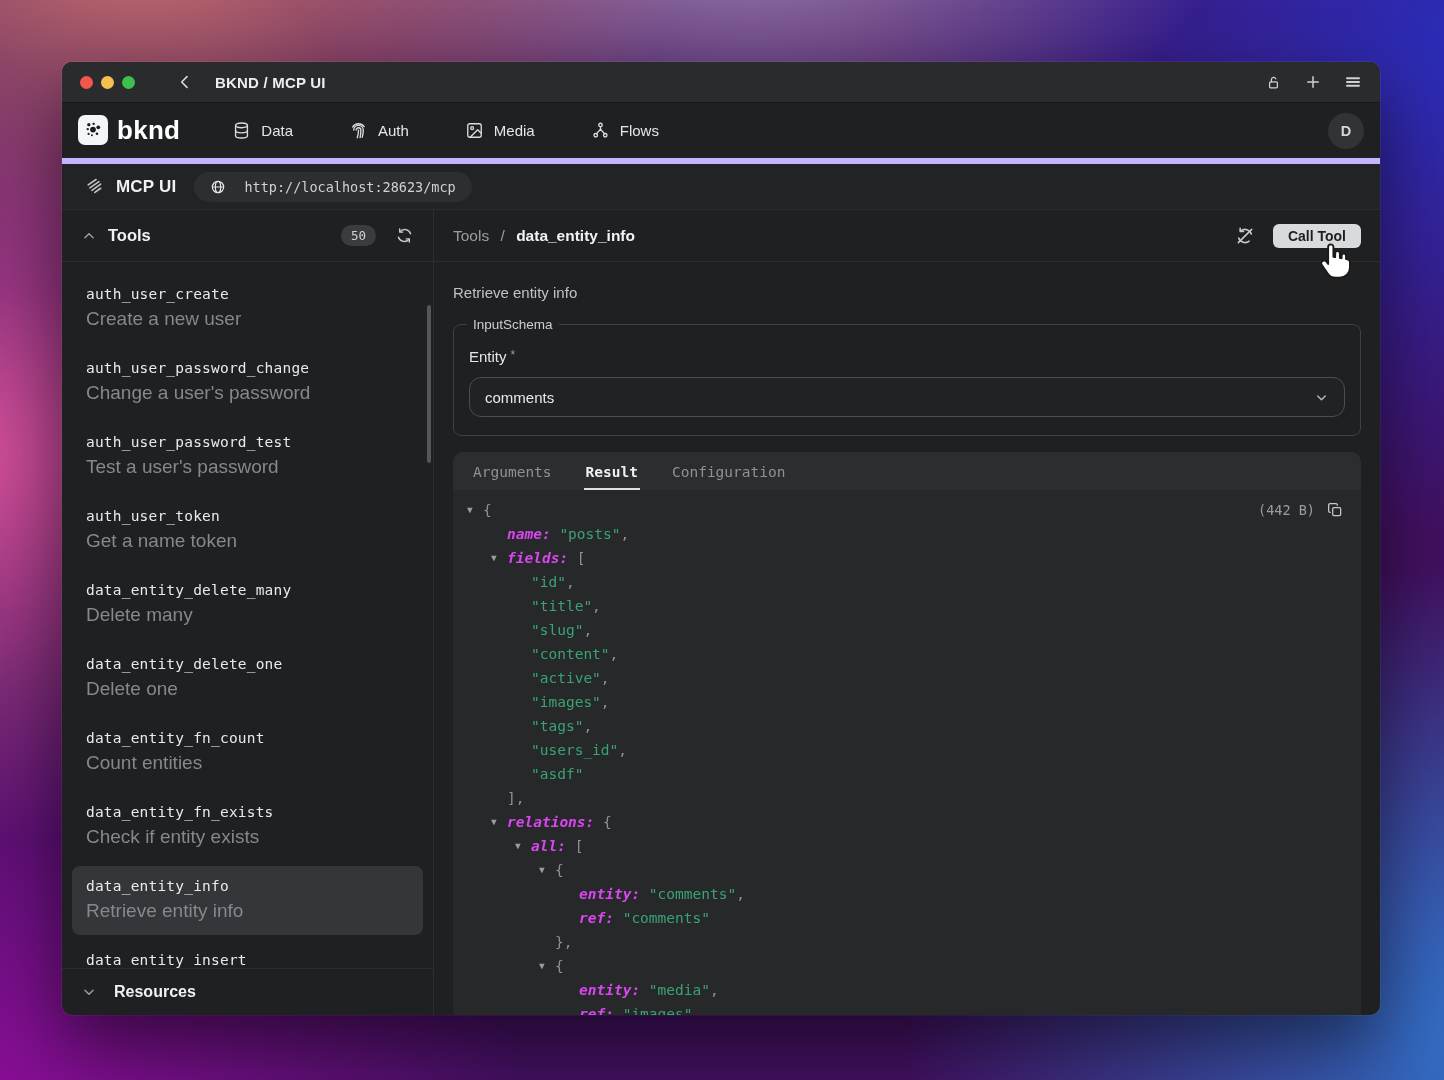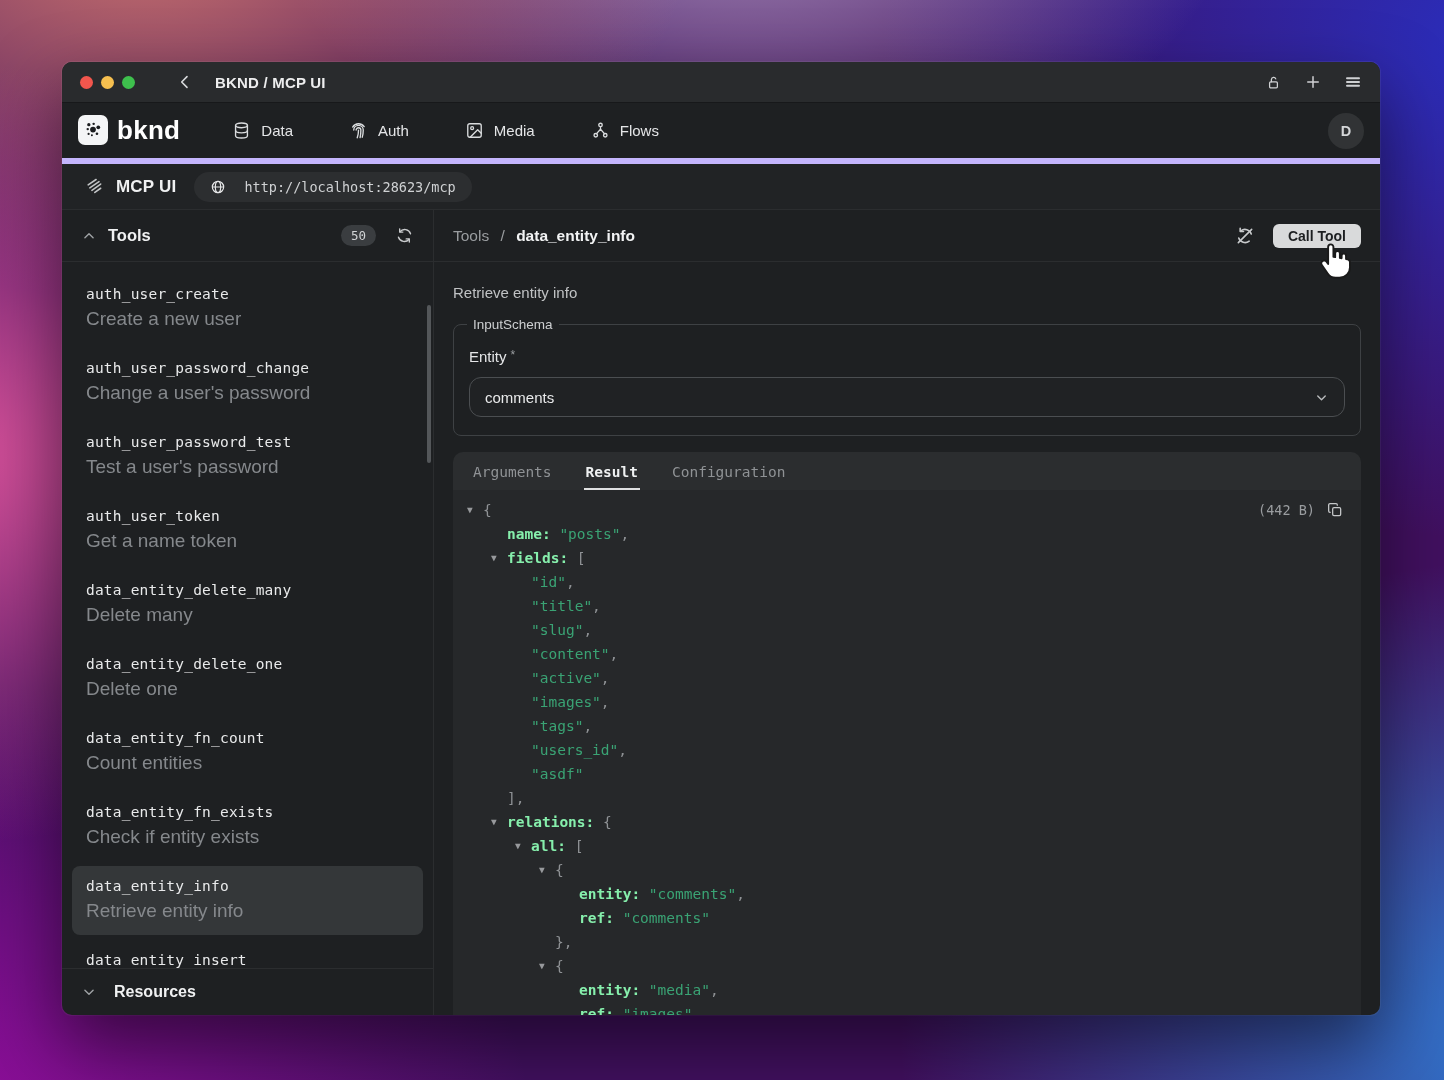--- a/index.html
+++ b/index.html
@@ -98,21 +98,21 @@
     background:#2b2d2f; border-radius:10px 10px 0 0; overflow:hidden; }
   .tabstrip { display:flex; gap:30px; padding:0 18px; font-family:"DejaVu Sans Mono", monospace; font-size:14.5px; }
   .tab { padding:12px 2px 8px; border-bottom:2px solid transparent; color:#8f9295; cursor:pointer; }
   .tab.active { color:#eef0f1; font-weight:700; border-bottom-color:#dfe0e1; }
   .json { flex:1; background:#26282a; padding:8px 18px 0; font-family:"DejaVu Sans Mono", monospace;
     font-size:14.5px; line-height:24px; overflow:hidden; }
   .jl { display:flex; white-space:pre; }
   .jl > span { flex:none; white-space:pre; }
   .jl .c { display:flex; align-items:center; justify-content:flex-start; width:16px; margin-left:-16px;
     font-size:9.5px; color:#97999c; cursor:pointer; }
-  .jl .k { color:#86efac; font-weight:700; }
+  .jl .k { color:#d946ef; font-weight:700;font-style:italic; }
   .jl .s { color:var(--string_green); }
   .jl .p { color:#8f9295; }
   .d0 { padding-left:12px; } .d1 { padding-left:36px; } .d2 { padding-left:60px; }
   .d3 { padding-left:84px; } .d4 { padding-left:108px; }
   .grow { flex:1 !important; }
   .meta { font-size:13.5px; color:#9a9da0; align-self:center; }
   .copy-btn { margin-left:12px; color:#c6c8ca; align-self:center; cursor:pointer; }
 
   .cursor-hand { position:absolute; left:1252px; top:178px; width:40px; height:44px; pointer-events:none; z-index:9; }
 </style>

